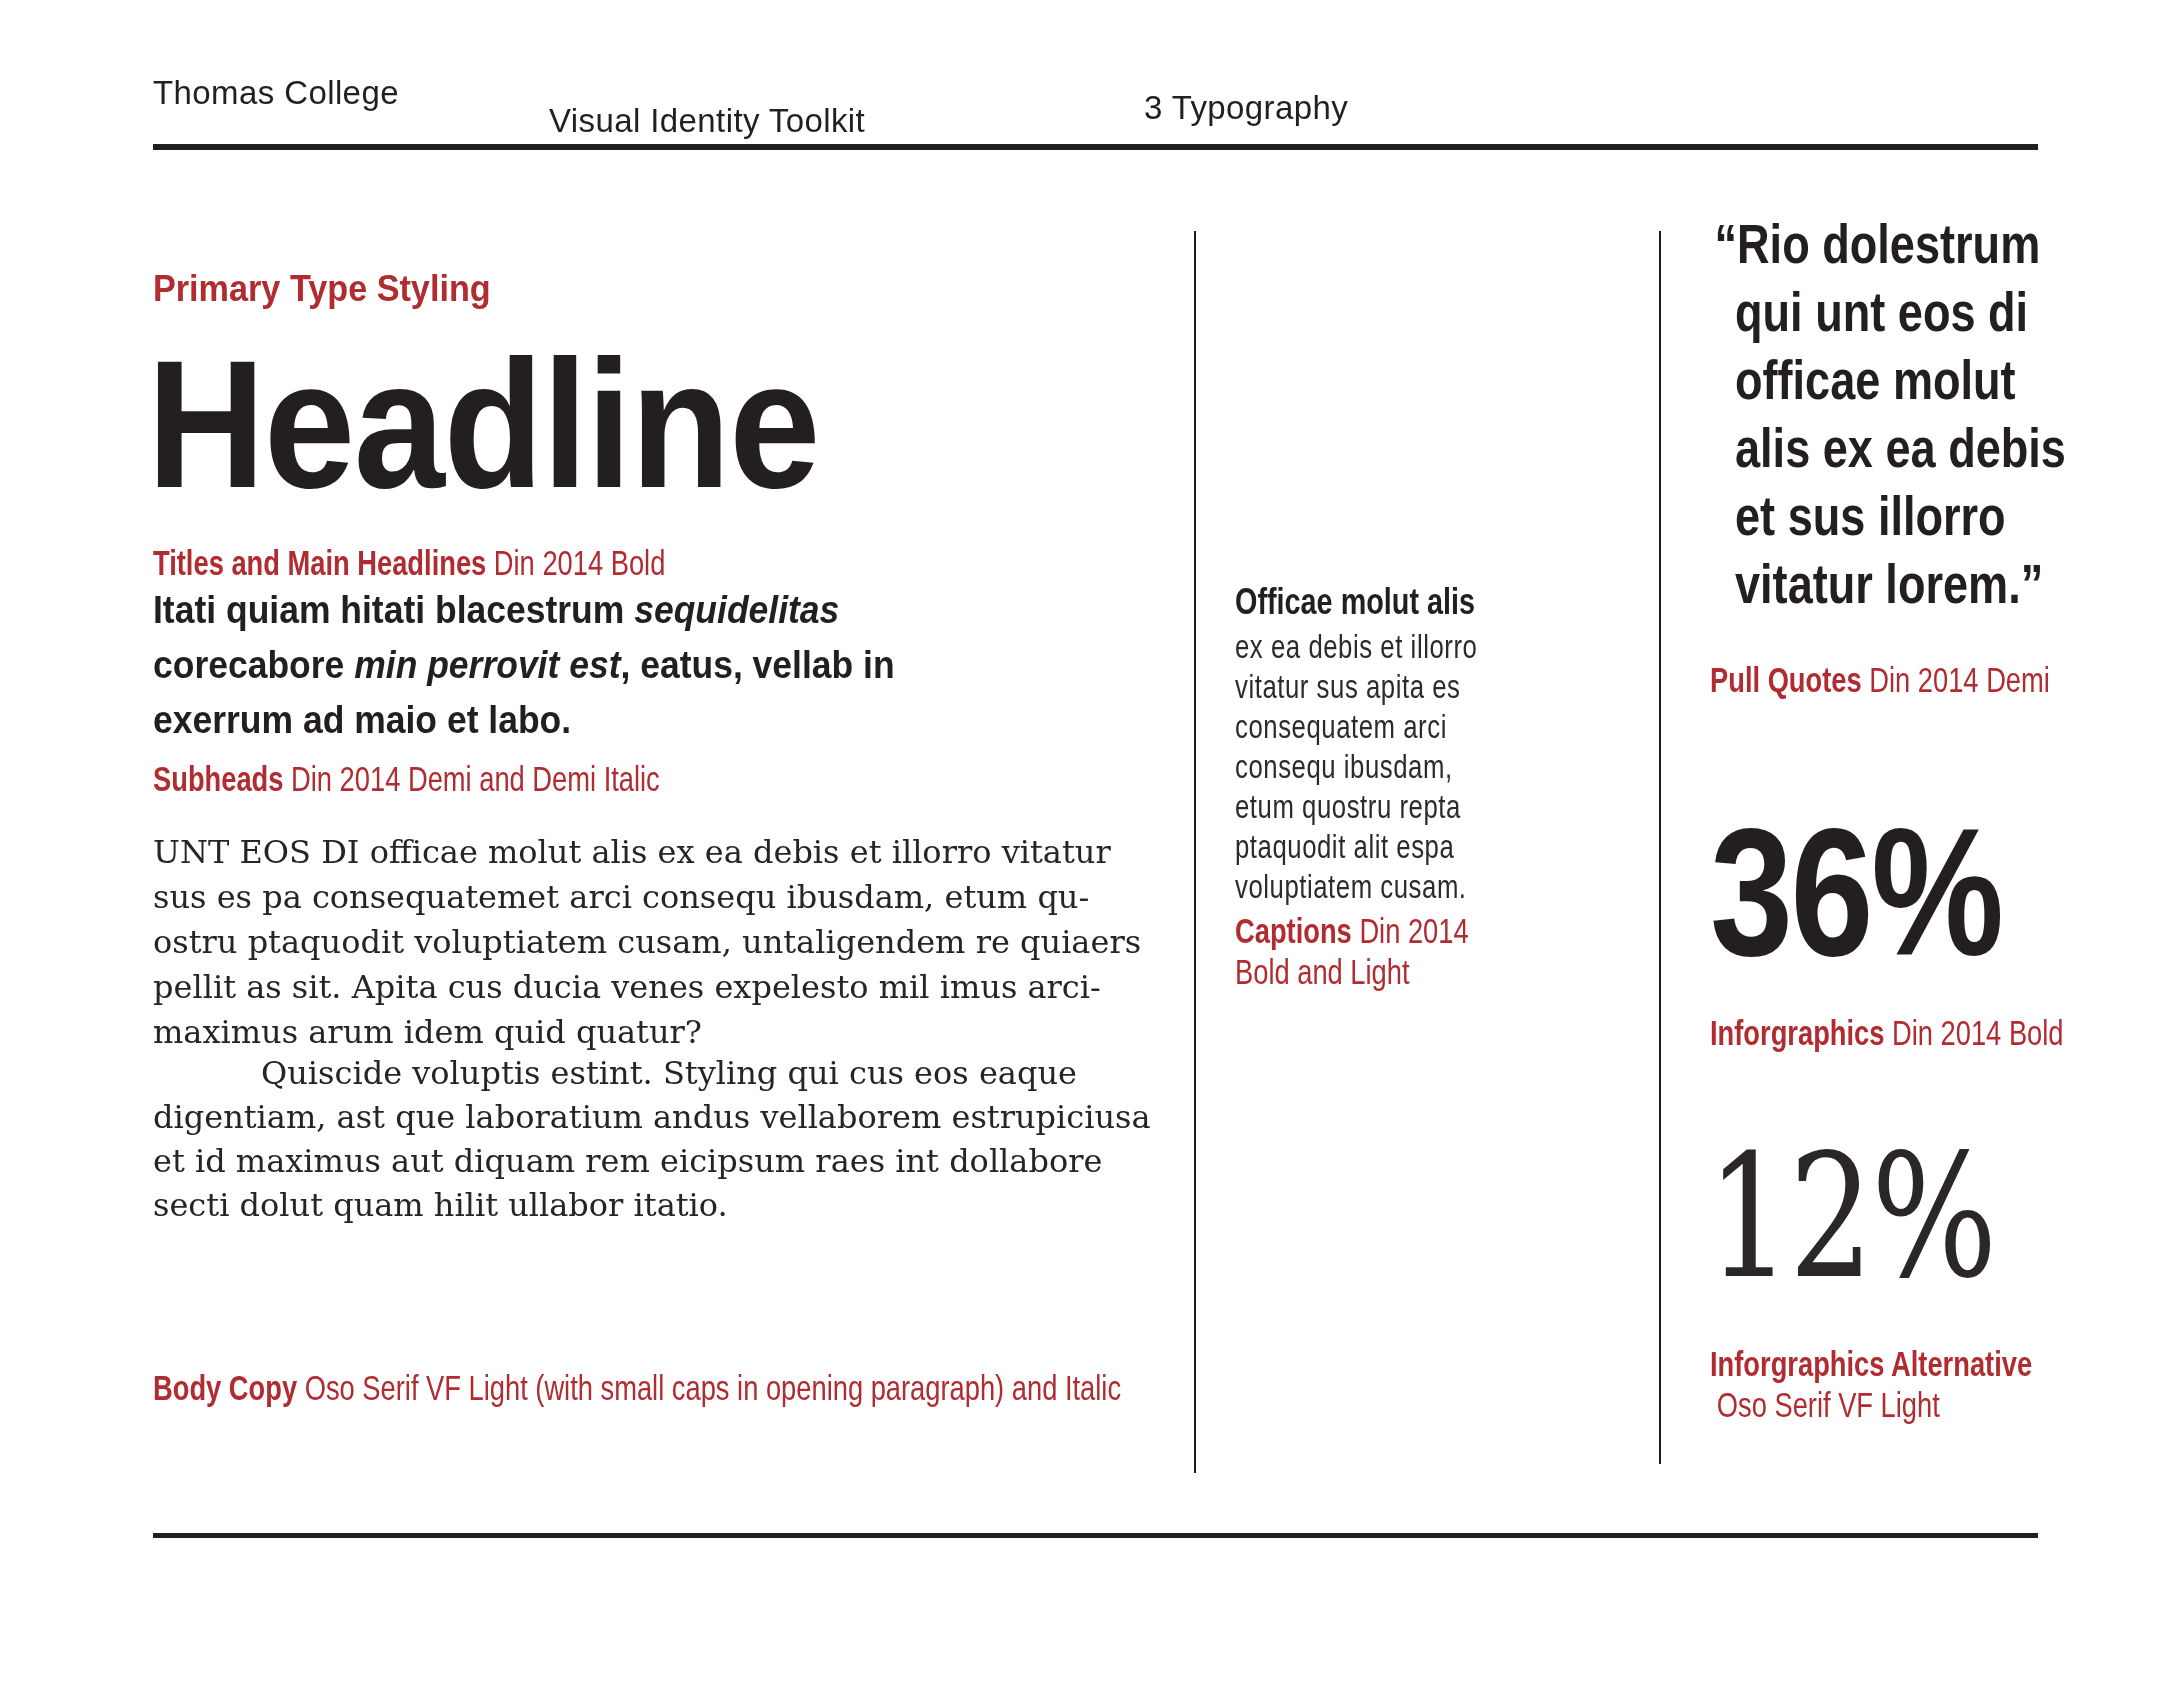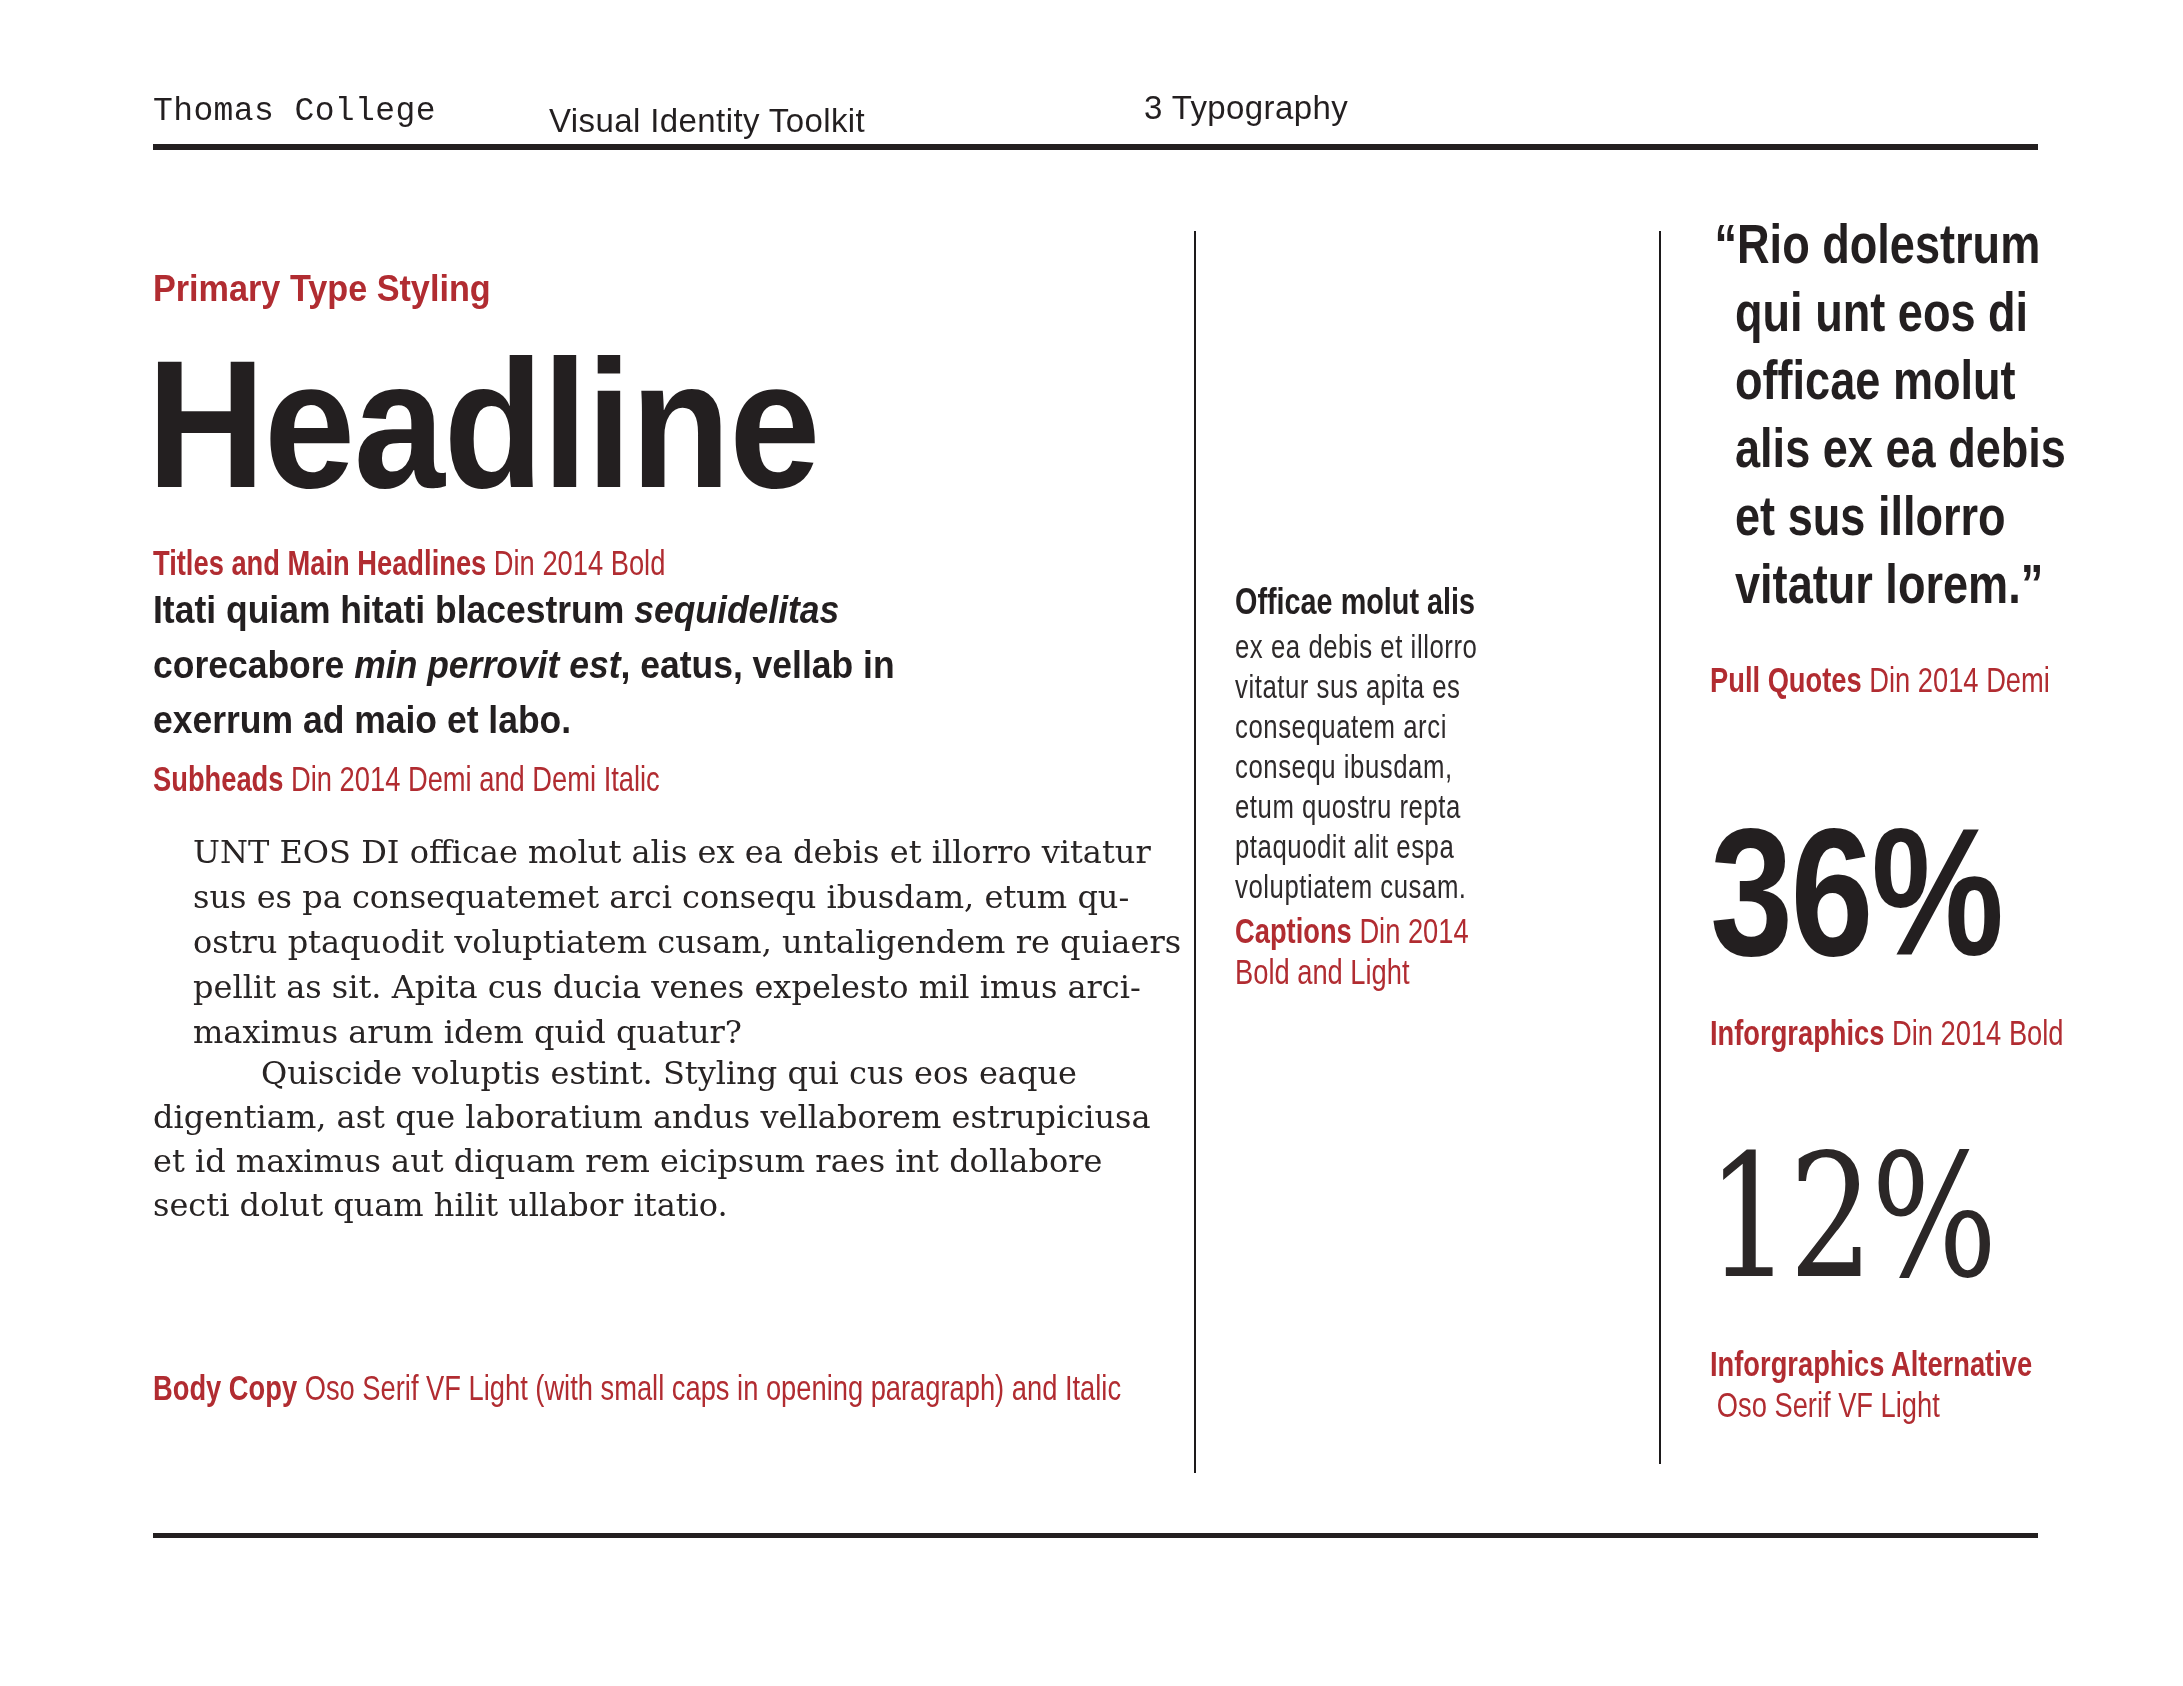--- a/index.html
+++ b/index.html
@@ -32,40 +32,40 @@
   .quote .ql:first-child{margin-left:-25px;}
   .stat-big{font-size:182px;font-weight:700;line-height:1;letter-spacing:-2.9px;}
   .stat-alt{font-family:"DejaVu Serif", serif;font-size:170px;font-weight:400;line-height:1;letter-spacing:-2.9px;color:#2b2727;}
   .ind12{padding-left:8.7px;}
 </style>
 </head>
 <body>
 
 <div id="canvas">
 
-  <div class="abs hdr nowrap" style="left:153px;top:93px;font-family:Liberation Mono, monospace;">Thomas College</div>
+  <div class="abs hdr nowrap" style="left:153px;top:74px;">Thomas College</div>
   <div class="abs hdr nowrap" style="left:549px;top:102px;">Visual Identity Toolkit</div>
   <div class="abs hdr nowrap" style="left:1144px;top:89px;">3 Typography</div>
   <div class="abs rule" style="left:153px;top:144px;width:1885px;height:5.8px;"></div>
 
   <div class="abs red primary-label nowrap ox cx95" style="left:153px;top:268px;">Primary Type Styling</div>
 
   <div class="abs blk headline nowrap ox cx90" style="left:147px;top:333px;">Headline</div>
 
   <div class="abs red cap-l nowrap ox cx78" style="left:153px;top:542px;"><b>Titles and Main Headlines</b><span> Din 2014 Bold</span></div>
 
   <div class="abs blk subhead ox cx91" style="left:153px;top:582px;">
     <div class="nowrap"><span>Itati quiam hitati blacestrum </span><i>sequidelitas</i></div>
     <div class="nowrap"><span>corecabore </span><i>min perrovit est</i><span>, eatus, vellab in</span></div>
     <div class="nowrap"><span>exerrum ad maio et labo.</span></div>
   </div>
 
   <div class="abs red cap-l nowrap ox cx78" style="left:153px;top:758px;"><b>Subheads</b><span> Din 2014 Demi and Demi Italic</span></div>
 
-  <div class="abs body-copy lh62" style="left:153px;top:830px;margin-left:40px;">
+  <div class="abs body-copy lh62" style="left:153px;top:830px;">
     <div class="nowrap">UNT EOS DI officae molut alis ex ea debis et illorro vitatur</div>
     <div class="nowrap">sus es pa consequatemet arci consequ ibusdam, etum qu-</div>
     <div class="nowrap">ostru ptaquodit voluptiatem cusam, untaligendem re quiaers</div>
     <div class="nowrap">pellit as sit. Apita cus ducia venes expelesto mil imus arci-</div>
     <div class="nowrap">maximus arum idem quid quatur?</div>
   </div>
 
   <div class="abs body-copy lh60" style="left:153px;top:1051px;">
     <div class="nowrap indent1">Quiscide voluptis estint. Styling qui cus eos eaque</div>
     <div class="nowrap">digentiam, ast que laboratium andus vellaborem estrupiciusa</div>

